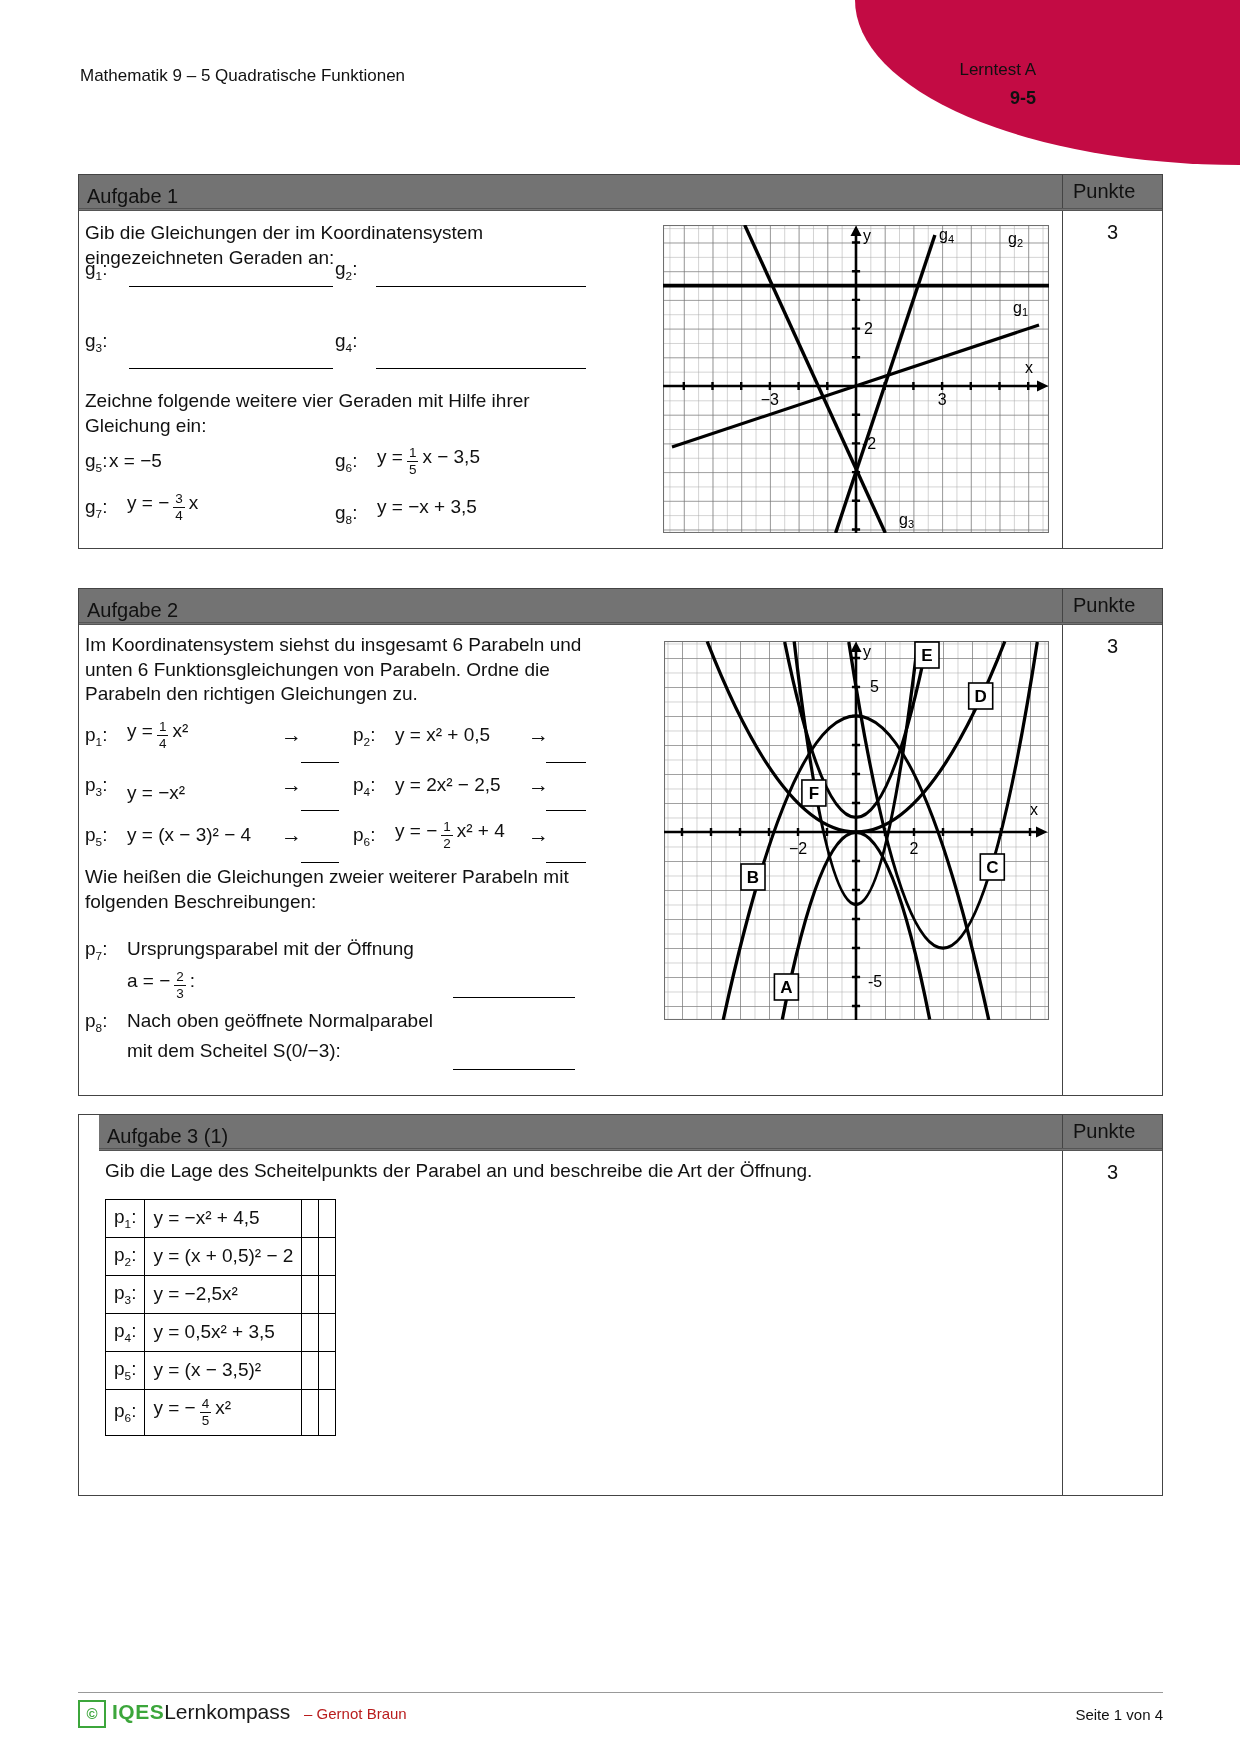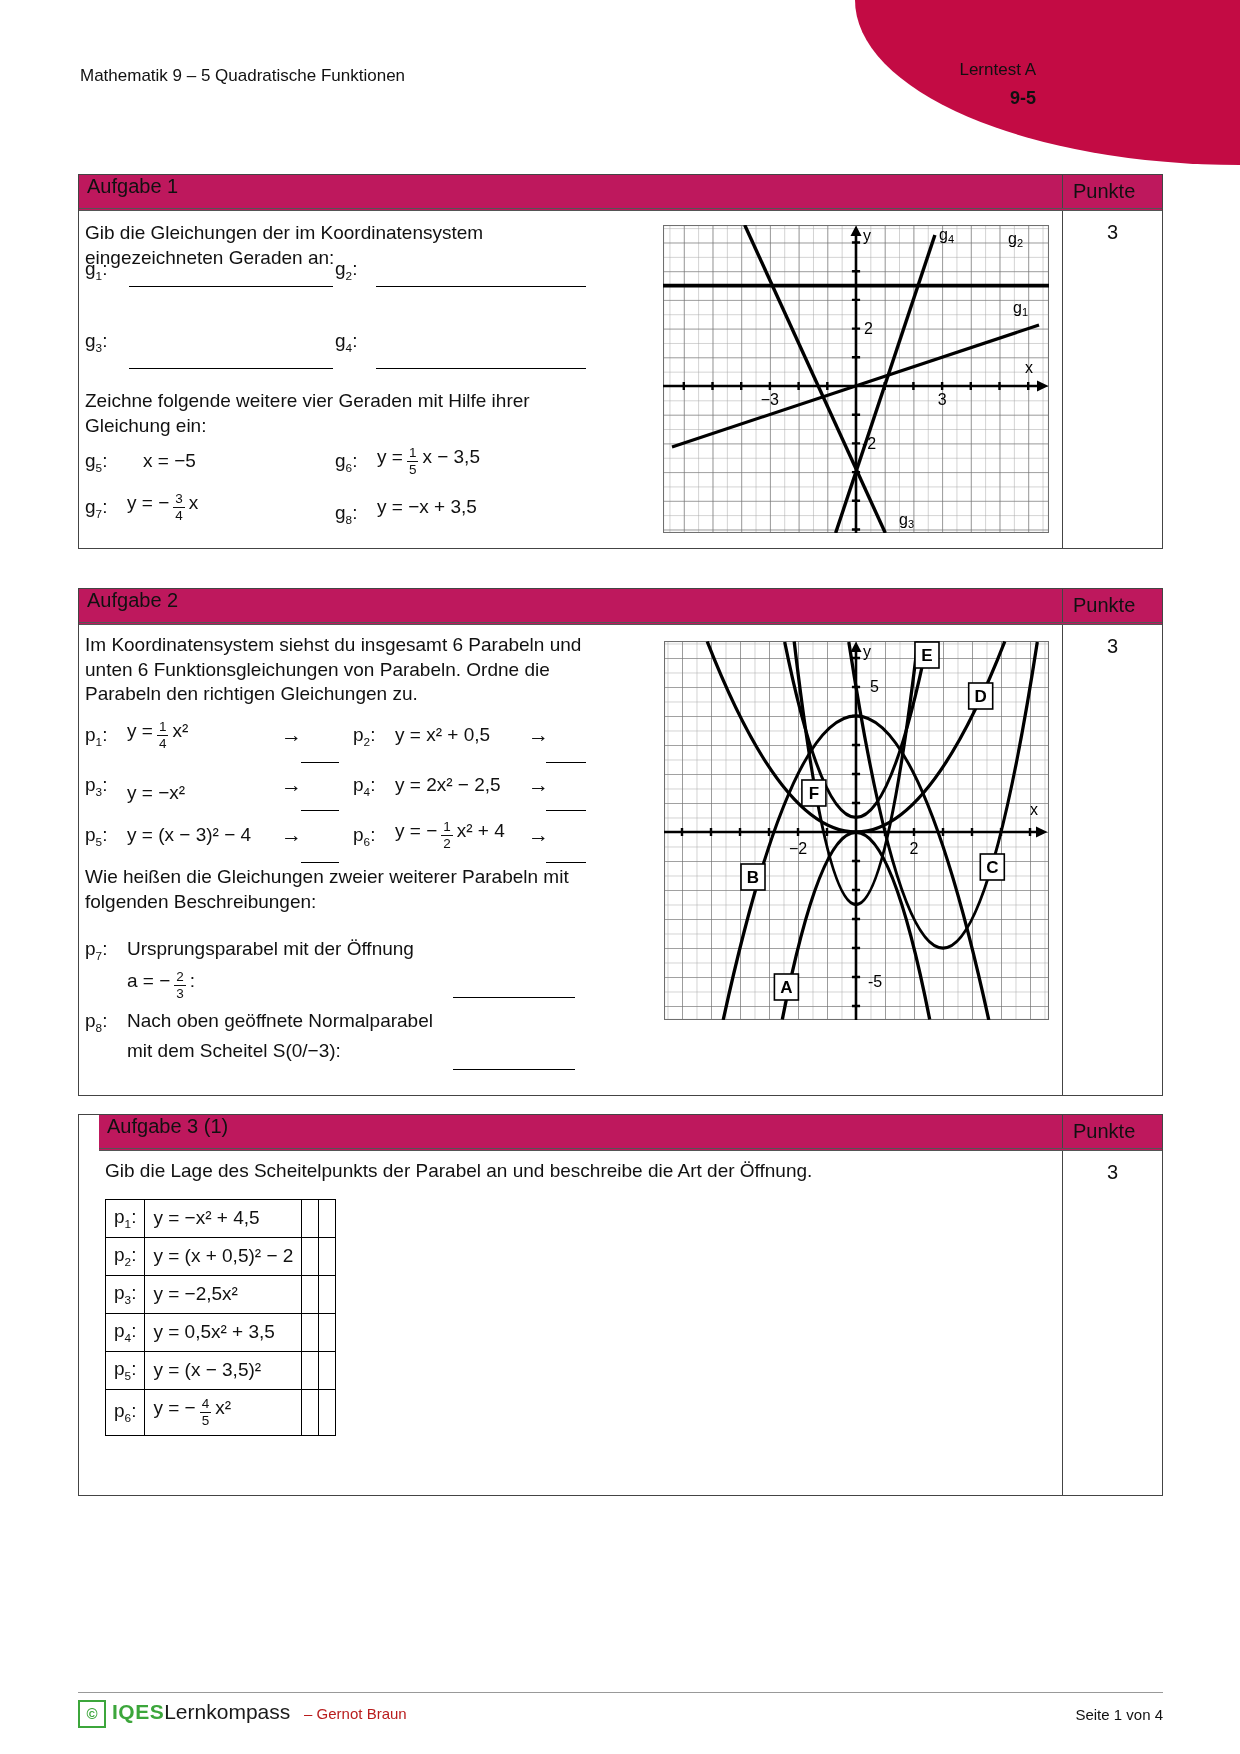--- a/index.html
+++ b/index.html
@@ -7,22 +7,22 @@
        font-family:"Liberation Sans","DejaVu Sans",sans-serif;color:#111;}
   .abs{position:absolute;}
   
   .course{left:80px;top:66px;font-size:17px;}
   .badge{top:0;right:0;width:385px;height:165px;background:#C30B44;
          border-bottom-left-radius:100% 100%;}
   .badge-t1{top:60px;right:204px;font-size:17px;color:#101010;}
   .badge-t2{top:88px;right:204px;font-size:18px;font-weight:bold;color:#101010;}
   
   .sec{position:absolute;left:78px;width:1085px;border:1px solid #444;box-sizing:border-box;}
-  .sec-head{display:flex;background:#be185d;border-bottom:3px double #555;height:33px;
-            align-items:flex-start;font-size:20px;}
+  .sec-head{display:flex;background:#737373;border-bottom:3px double #555;height:33px;
+            align-items:flex-end;font-size:20px;}
   .sec-head .t{padding-left:8px;flex:1;}
   .sec-head .pk{width:100px;border-left:1px solid #444;box-sizing:border-box;padding-left:10px;align-self:stretch;display:flex;align-items:center;}
   .sec-body{position:relative;font-size:19px;line-height:1.3;}
   .pcol{position:absolute;top:0;right:0;bottom:0;width:100px;border-left:1px solid #444;box-sizing:border-box;text-align:center;font-size:20px;}
   .pcol .v{margin-top:8px;}
   .blank{position:absolute;height:0;border-top:1.6px solid #000;}
   .lbl sub{font-size:0.62em;}
   .fr{display:inline-block;text-align:center;vertical-align:-0.75em;font-size:13.5px;line-height:1.15;margin:0 4px;}
   .fr .n{display:block;border-bottom:1.3px solid #111;padding:0 2px;}
   .fr .d{display:block;}
@@ -72,21 +72,21 @@
     <div class="blank" style="left:297px;top:75px;width:210px;"></div>
 
     <span class="lbl abs" style="left:6px;top:118px;"><span>g</span><sub>3</sub><span>:</span></span>
     <div class="blank" style="left:50px;top:157px;width:204px;"></div>
     <span class="lbl abs" style="left:256px;top:118px;"><span>g</span><sub>4</sub><span>:</span></span>
     <div class="blank" style="left:297px;top:157px;width:210px;"></div>
 
     <div class="abs" style="left:6px;top:178px;width:524px;">Zeichne folgende weitere vier Geraden mit Hilfe ihrer Gleichung ein:</div>
 
     <span class="lbl abs" style="left:6px;top:238px;"><span>g</span><sub>5</sub><span>:</span></span>
-    <span class="abs" style="left:64px;top:238px;">x = −5</span>
+    <span class="abs" style="left:30px;top:238px;">x = −5</span>
     <span class="lbl abs" style="left:256px;top:238px;"><span>g</span><sub>6</sub><span>:</span></span>
     <span class="abs" style="left:298px;top:234px;"><span>y =</span><span class="fr"><span class="n">1</span><span class="d">5</span></span><span>x − 3,5</span></span>
 
     <span class="lbl abs" style="left:6px;top:284px;"><span>g</span><sub>7</sub><span>:</span></span>
     <span class="abs" style="left:48px;top:280px;"><span>y = −</span><span class="fr"><span class="n">3</span><span class="d">4</span></span><span>x</span></span>
     <span class="lbl abs" style="left:256px;top:284px;margin-top:6px;"><span>g</span><sub>8</sub><span>:</span></span>
     <span class="abs" style="left:298px;top:284px;">y = −x + 3,5</span>
 
     <svg class="abs" style="left:584px;top:14px;" width="386" height="308" viewBox="0 0 386 308">
       <defs>

